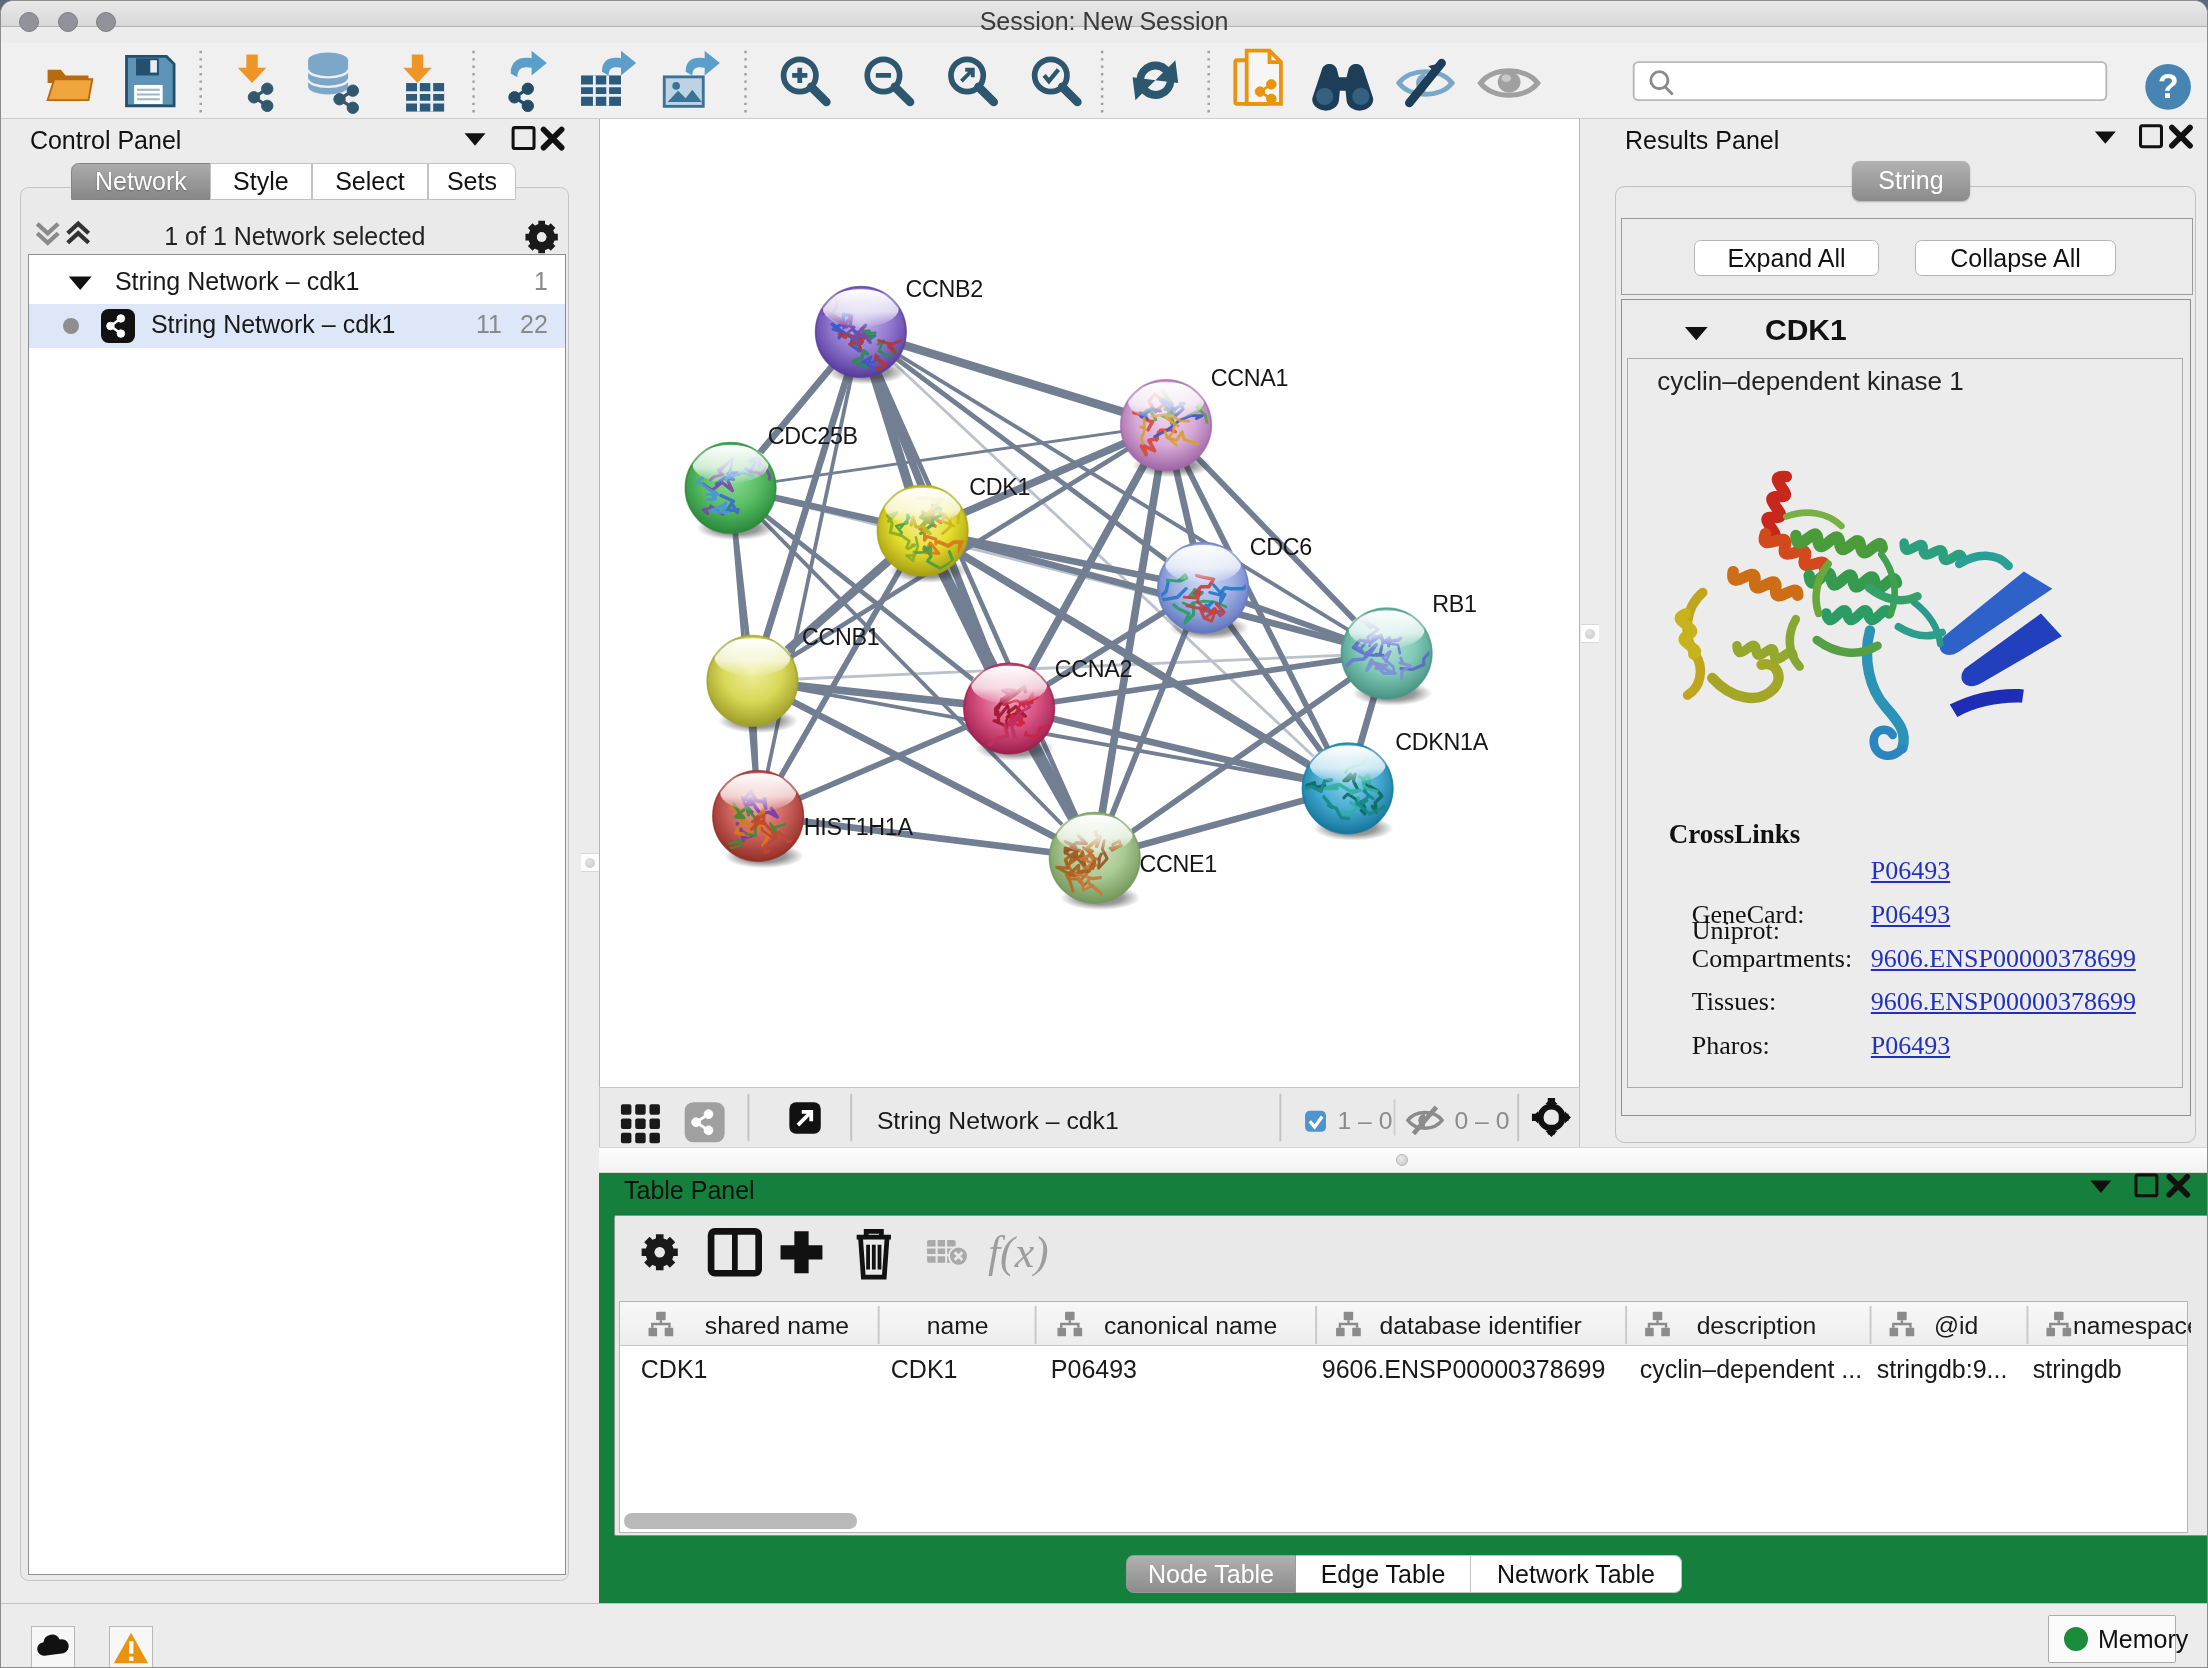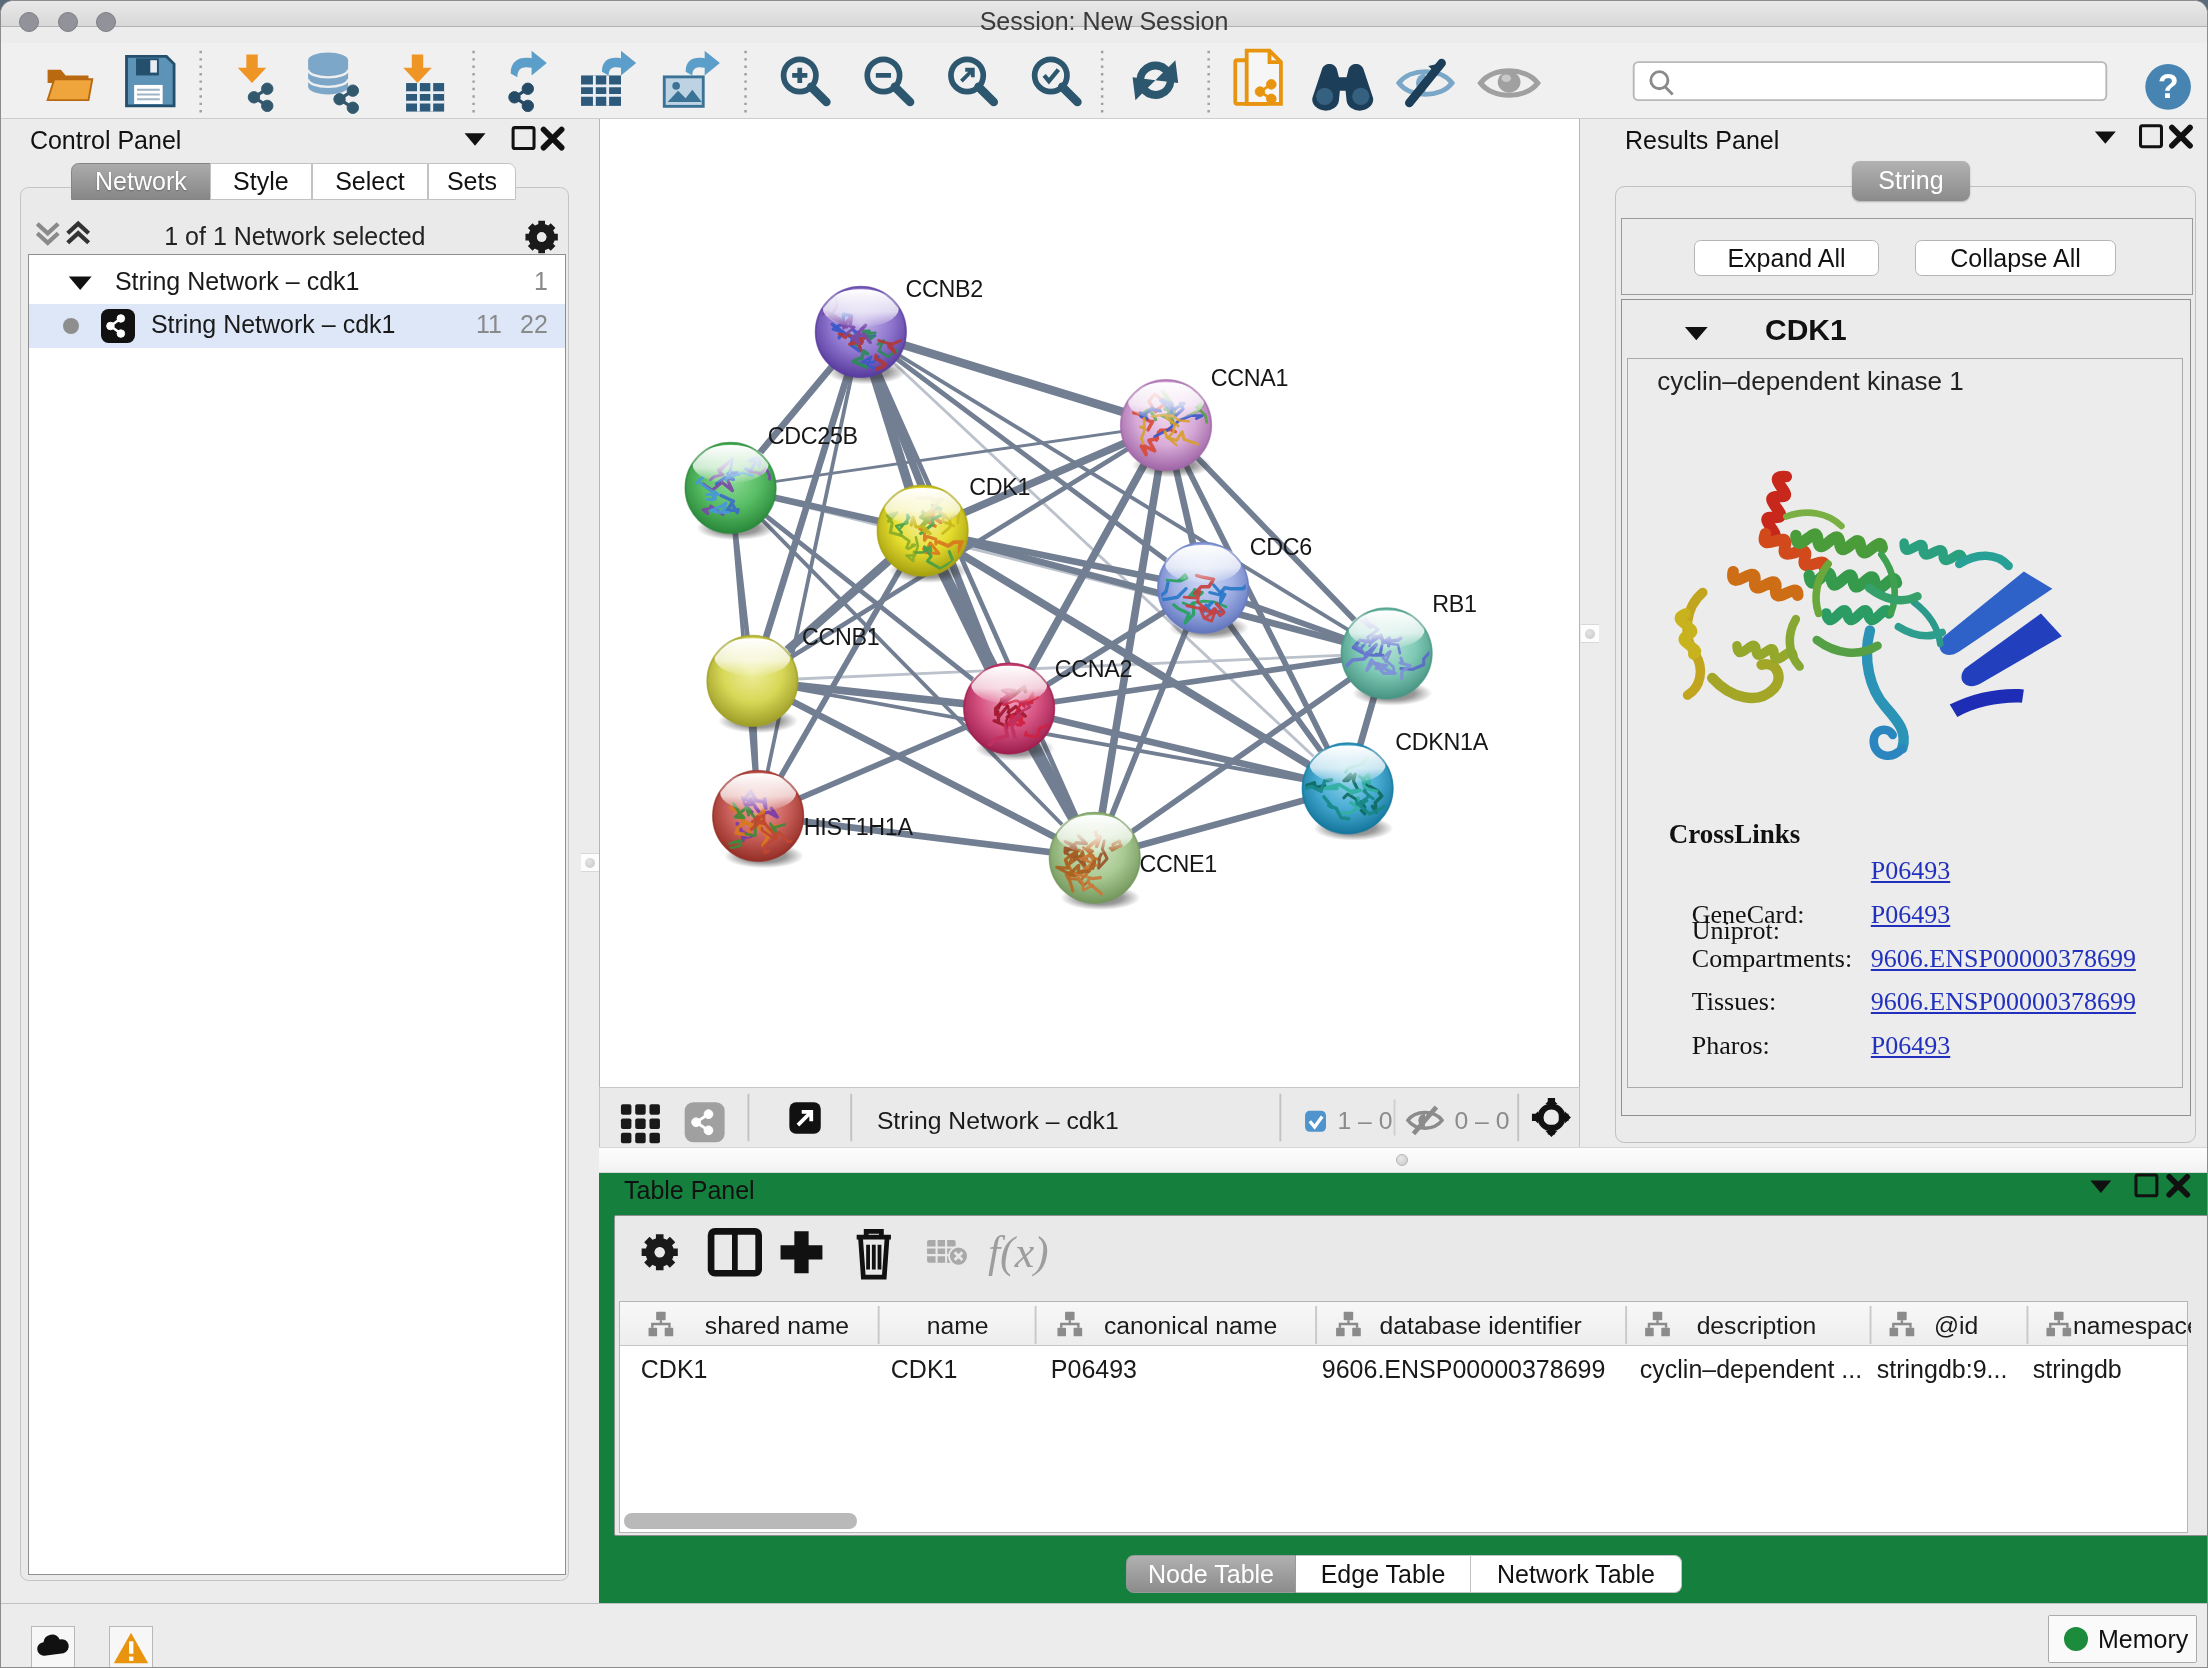--- a/index.html
+++ b/index.html
@@ -908,19 +908,19 @@
           <path d="M13 30 a7 7 0 0 1 -1 -14 a9 9 0 0 1 17 -3 a7.5 7.5 0 0 1 4 14.5 z" fill="#111"></path>
         </svg>
     </div>
     <div class="sq-btn" style="left:108px;">
       <svg width="42" height="42" viewBox="0 0 44 44">
         <path d="M22 6 L40 38 H4 z" fill="#e8940f"></path>
         <rect x="20" y="15" width="4.5" height="13" fill="#fff"></rect>
         <rect x="20" y="31" width="4.5" height="4.5" fill="#fff"></rect>
       </svg>
     </div>
-    <div style="position:absolute; left:2047px; top:11.4px; width:149px; height:48px; background:#fafafa; border:1.9px solid #ababab; border-radius:1.9px;">
+    <div style="position:absolute; left:2047px; top:11.4px; width:128px; height:48px; background:#fafafa; border:1.9px solid #ababab; border-radius:1.9px;">
       <div style="position:absolute; left:15px; top:10.5px; width:24px; height:24px; border-radius:50%; background:#1c8c3c;"></div>
       <div style="position:absolute; left:49px; top:8.6px; font-size:25px; color:#111;">Memory</div>
     </div>
   </div>
 </div>
 
 
 </body></html>

